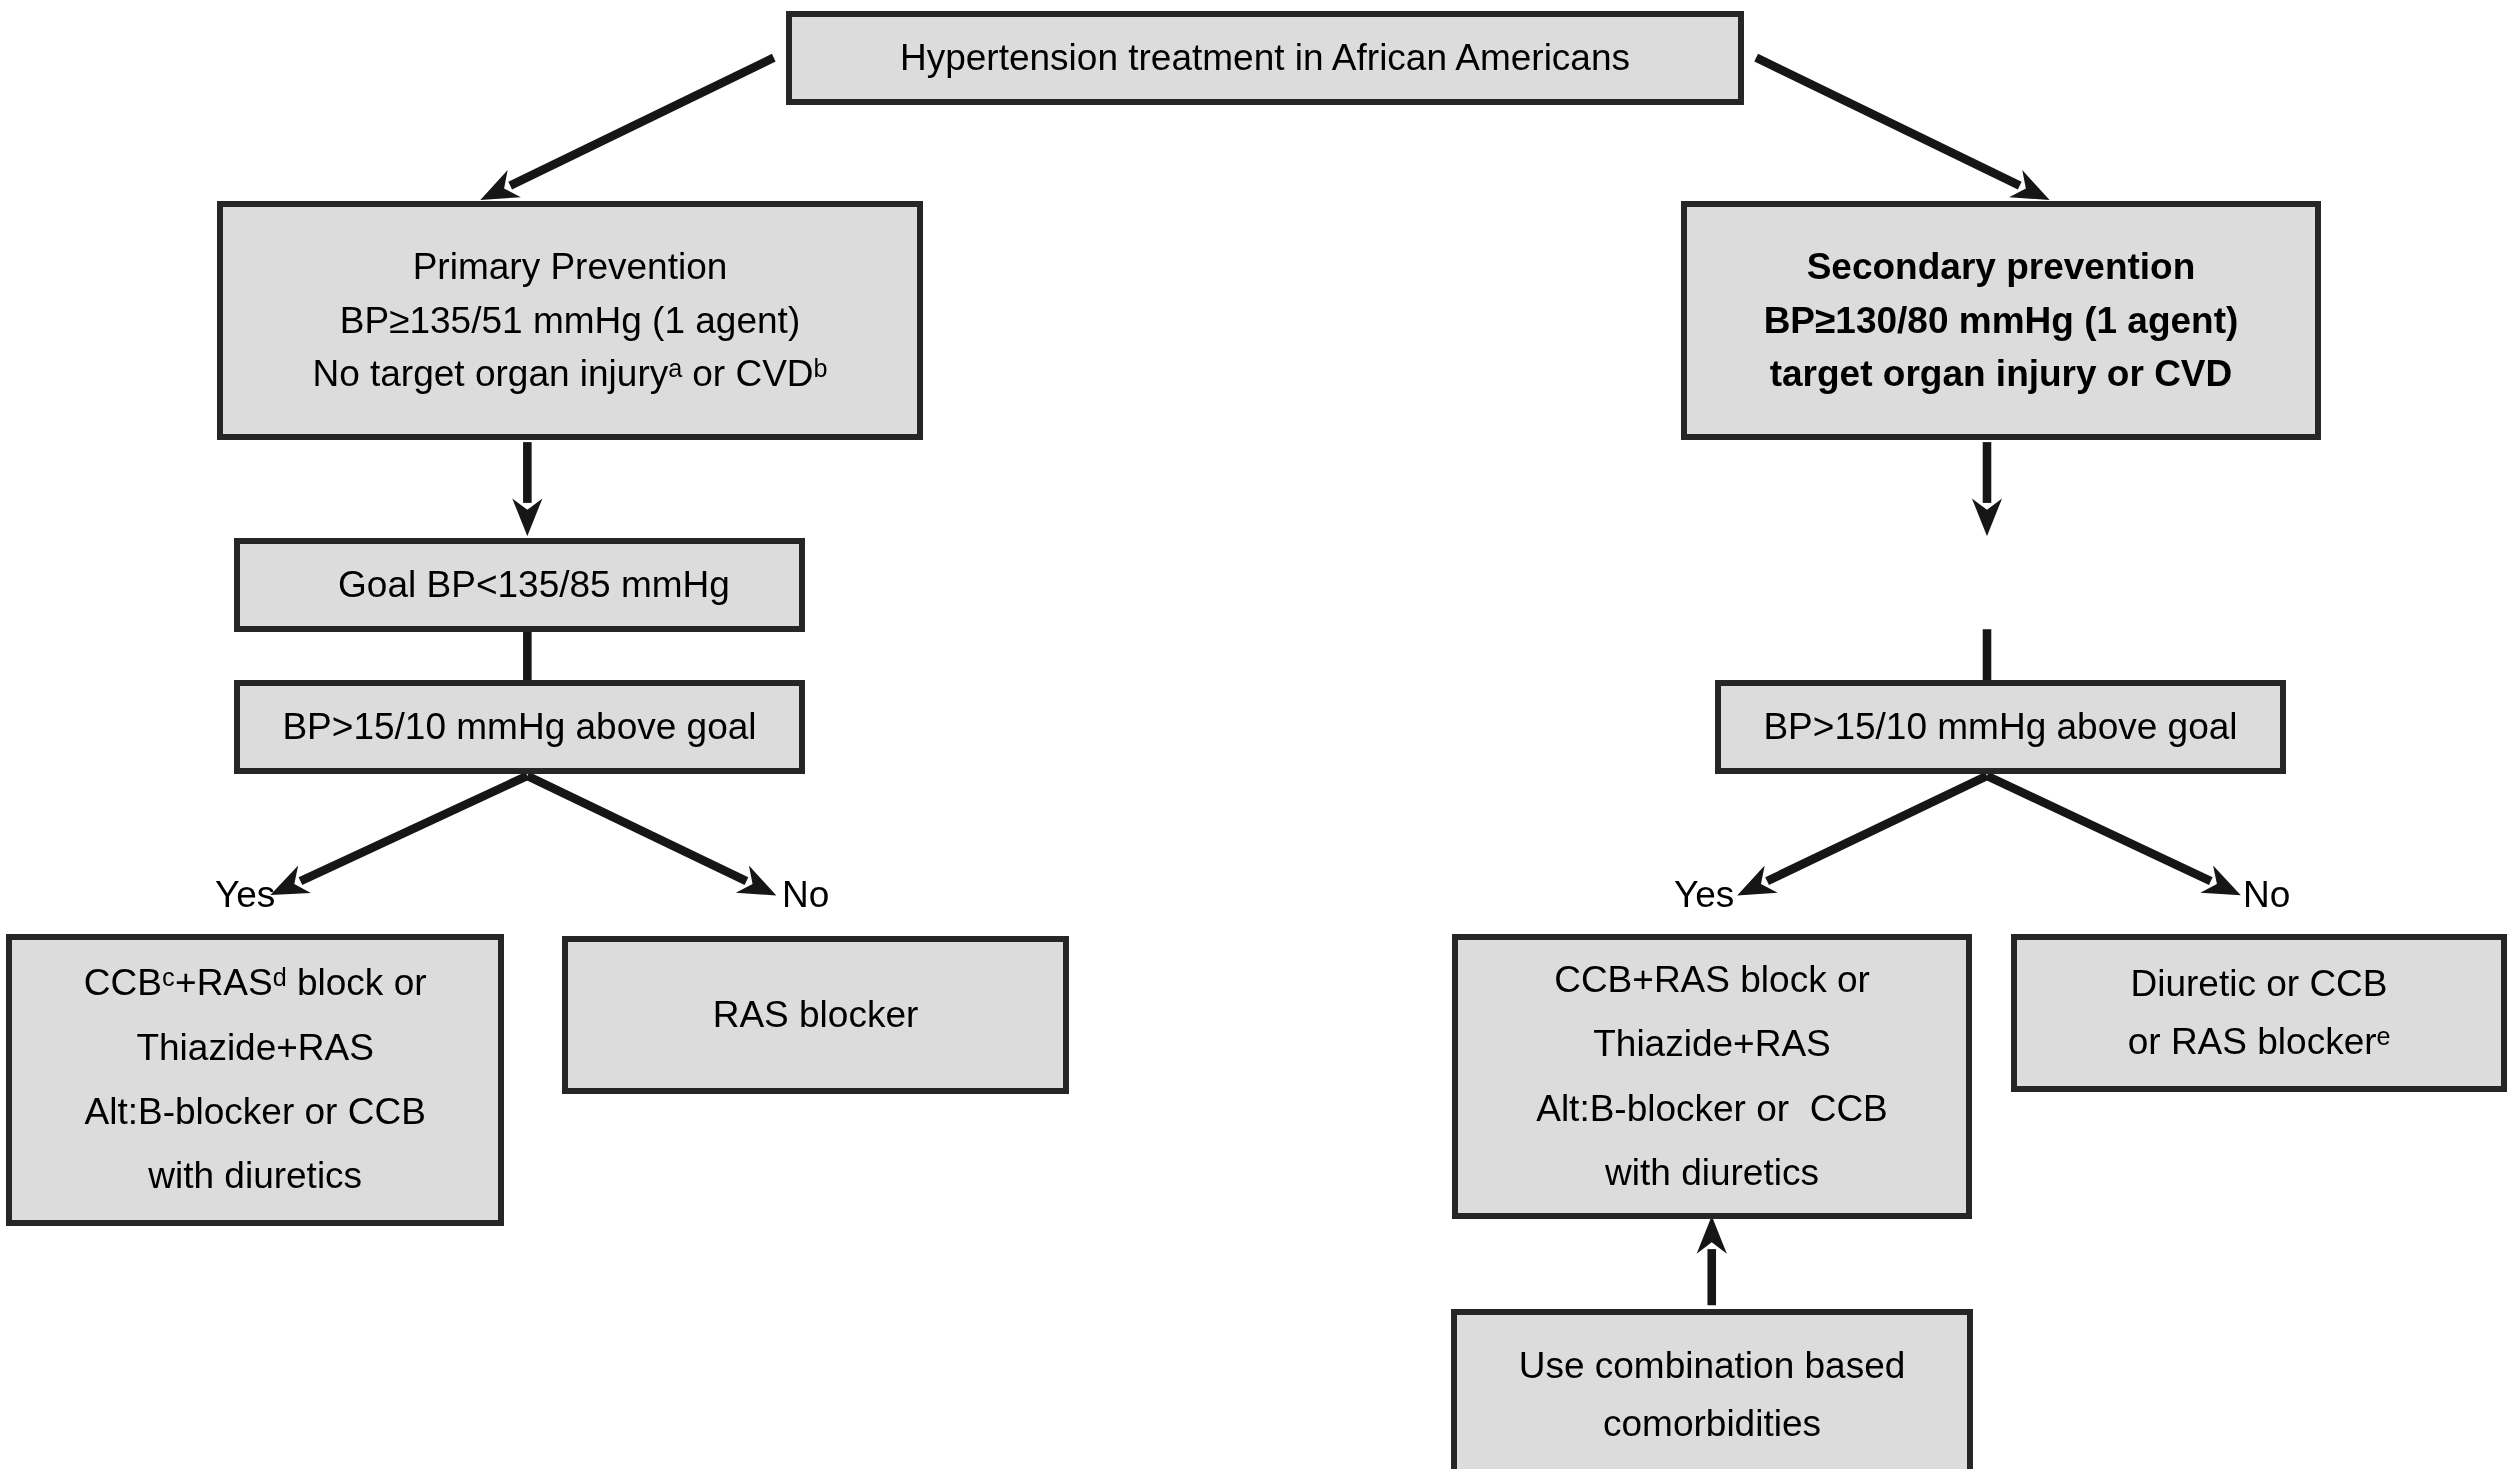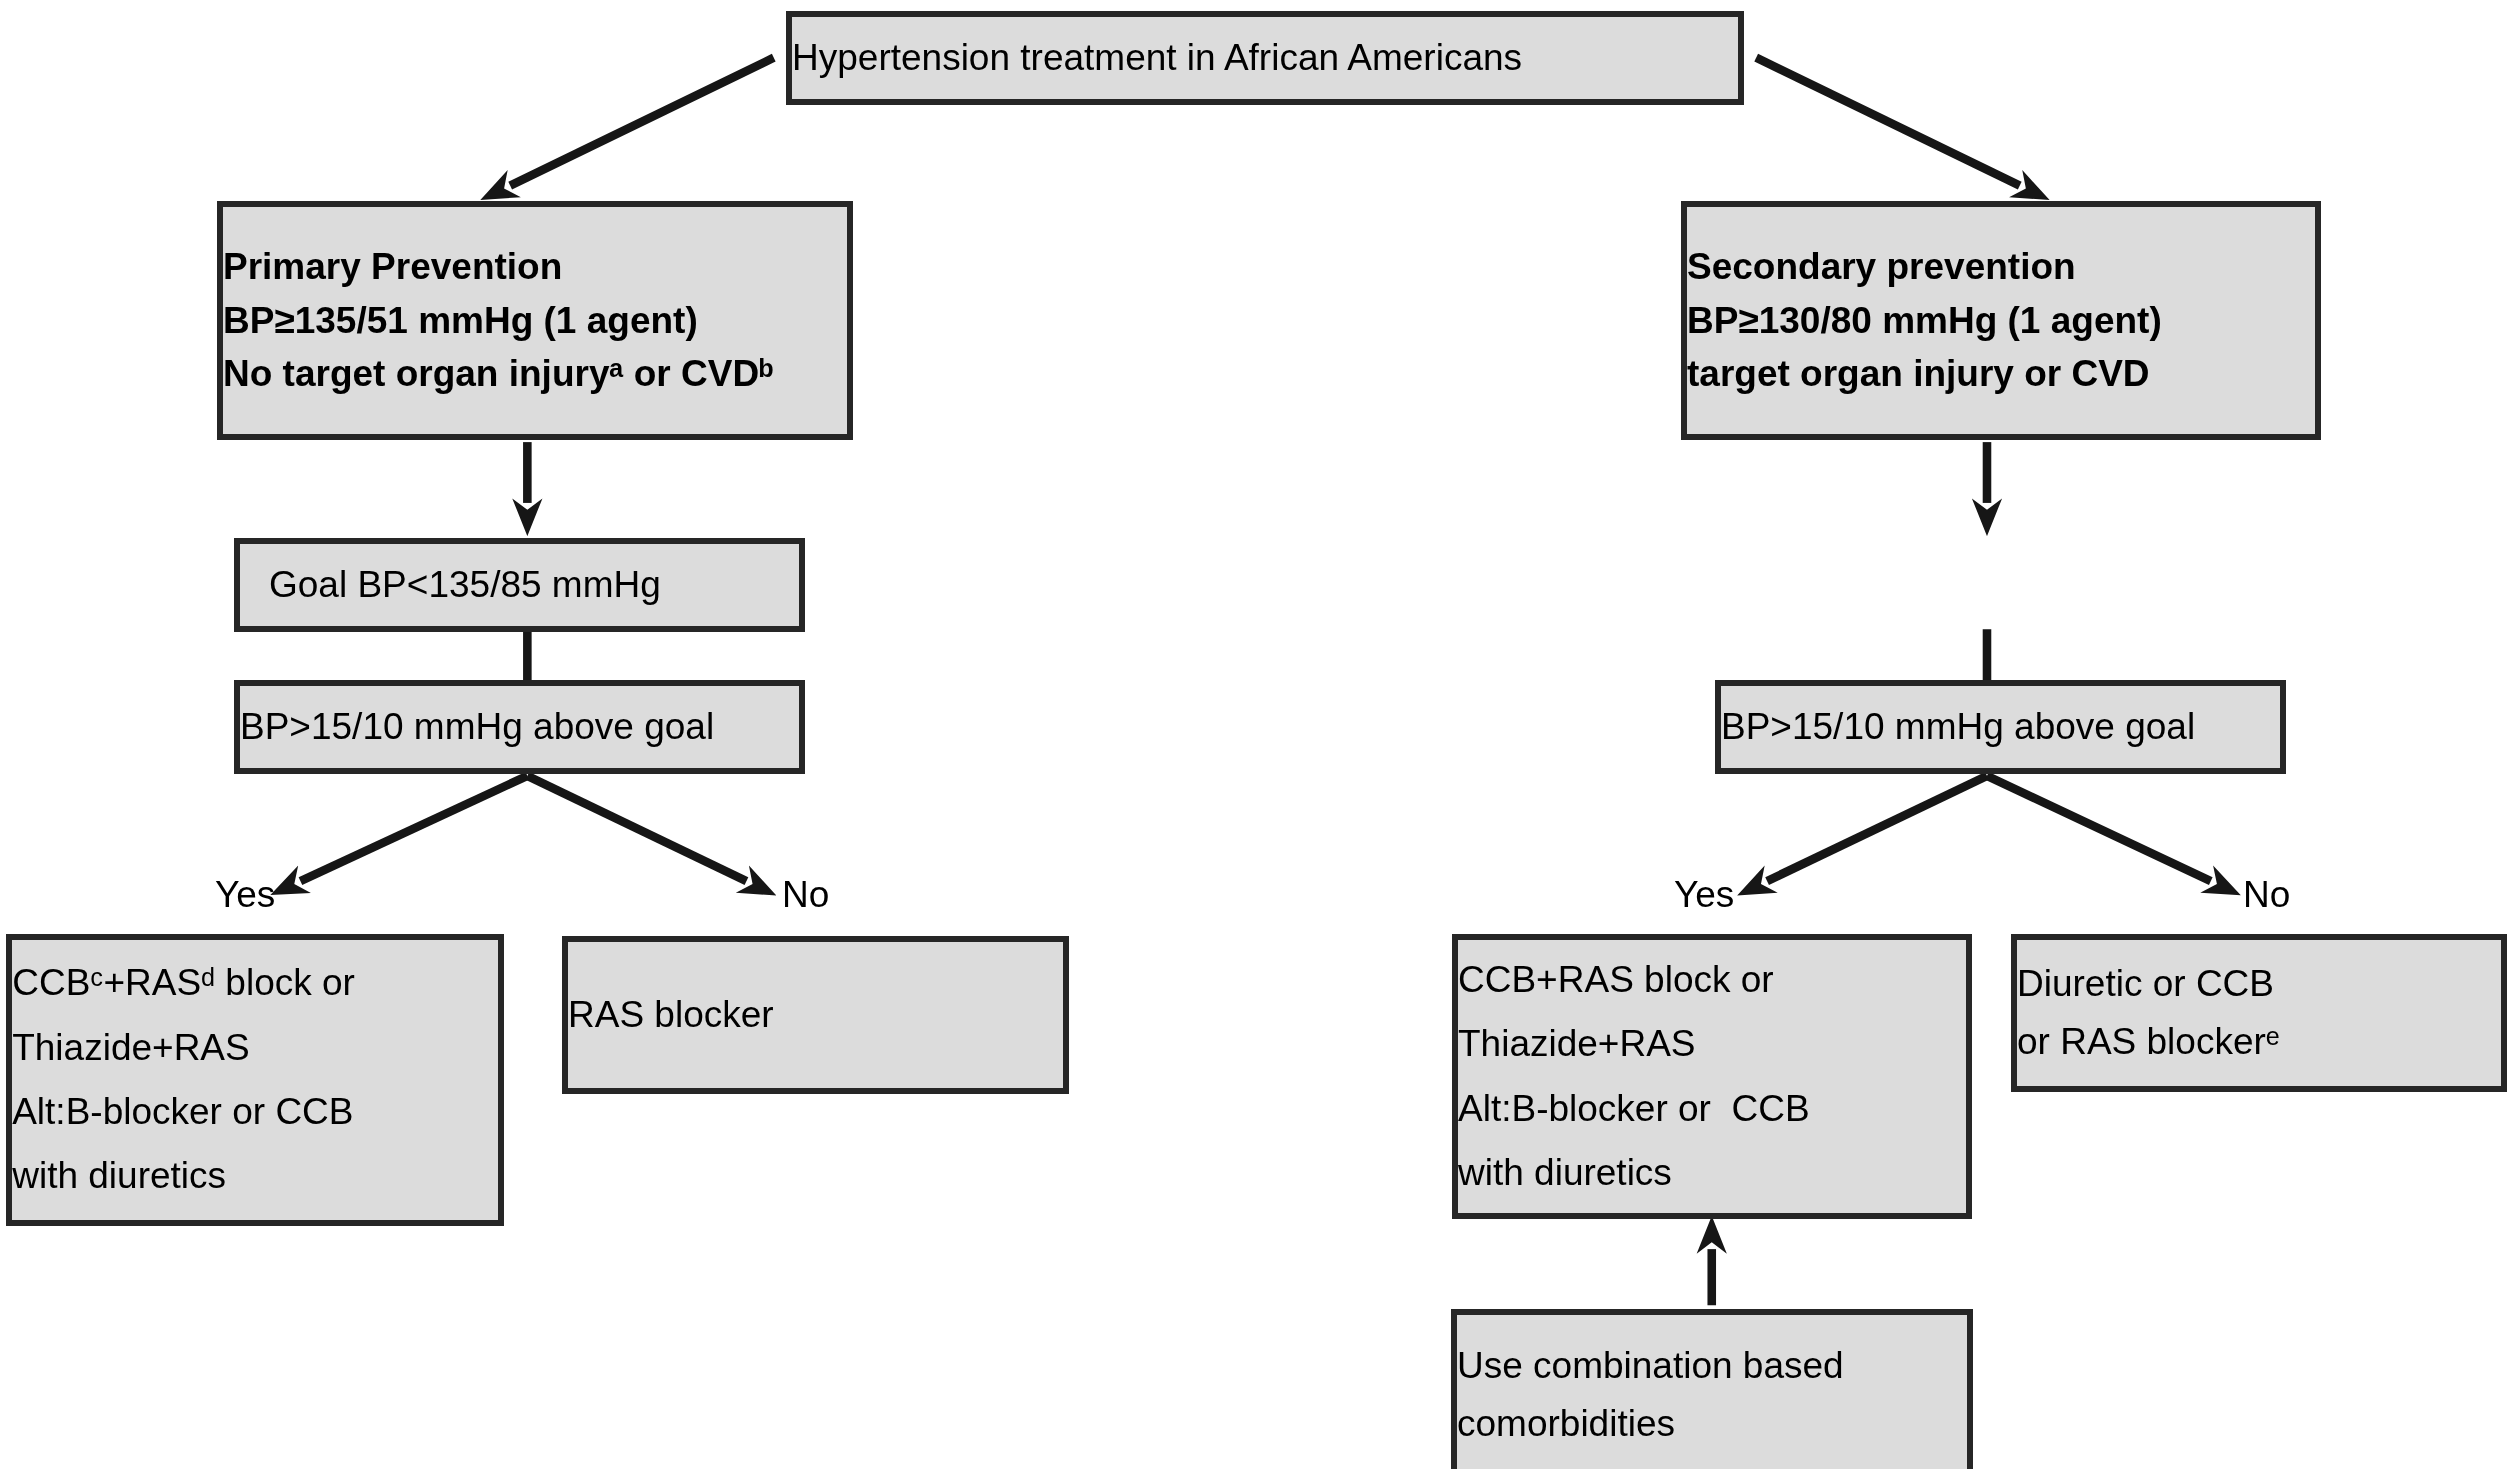--- a/index.html
+++ b/index.html
@@ -19,36 +19,36 @@
     overflow:hidden;
   }
   .edges{position:absolute;left:0;top:0;width:2512px;height:1469px;}
   .edges line{stroke:var(--arrow);stroke-width:11;}
   .node{
     position:absolute;
     box-sizing:border-box;
     background:var(--box-fill);
     border:6.2px solid var(--box-border);
     display:flex;flex-direction:column;
-    align-items:flex-start;justify-content:center;
+    align-items:center;justify-content:center;
     text-align:center;
     font-size:37px;
     line-height:1.45;
   }
   .node .line{white-space:pre;}
   .n-treat4{line-height:1.74;}
   .n-treat2{line-height:1.56;}
   .branch-label{
     position:absolute;
     font-size:37px;
     line-height:1.1;
   }
   
   #node-title        {left:786px; top:11px;   width:958px; height:94px;}
-  #node-primary      {left:217px;  top:201px;  width:636px;  height:239px;font-weight:bold;}
+  #node-primary      {left:217px;  top:201px;  width:706px;  height:239px;}
   #node-secondary    {left:1681px; top:201px;  width:640px;  height:239px;font-weight:bold;}
   #node-goal-left    {left:234px;  top:538px;  width:571px;  height:94px;padding-left:29px;}
   #node-above-left   {left:234px;  top:680px;  width:571px;  height:94px;}
   #node-goal-right   {left:1715px; top:538px;  width:571px;  height:94px;}
   #node-above-right  {left:1715px; top:680px;  width:571px;  height:94px;}
   #node-treat-yes-left  {left:6.2px;    top:934px; width:498px; height:292px;}
   #node-treat-no-left   {left:562px;  top:936px; width:507px; height:158px;}
   #node-treat-yes-right {left:1452px; top:934px; width:520px; height:285px;}
   #node-treat-no-right  {left:2011px; top:934px; width:496px; height:158px;}
   #node-combination     {left:1451px; top:1309px; width:522px; height:172px;}

